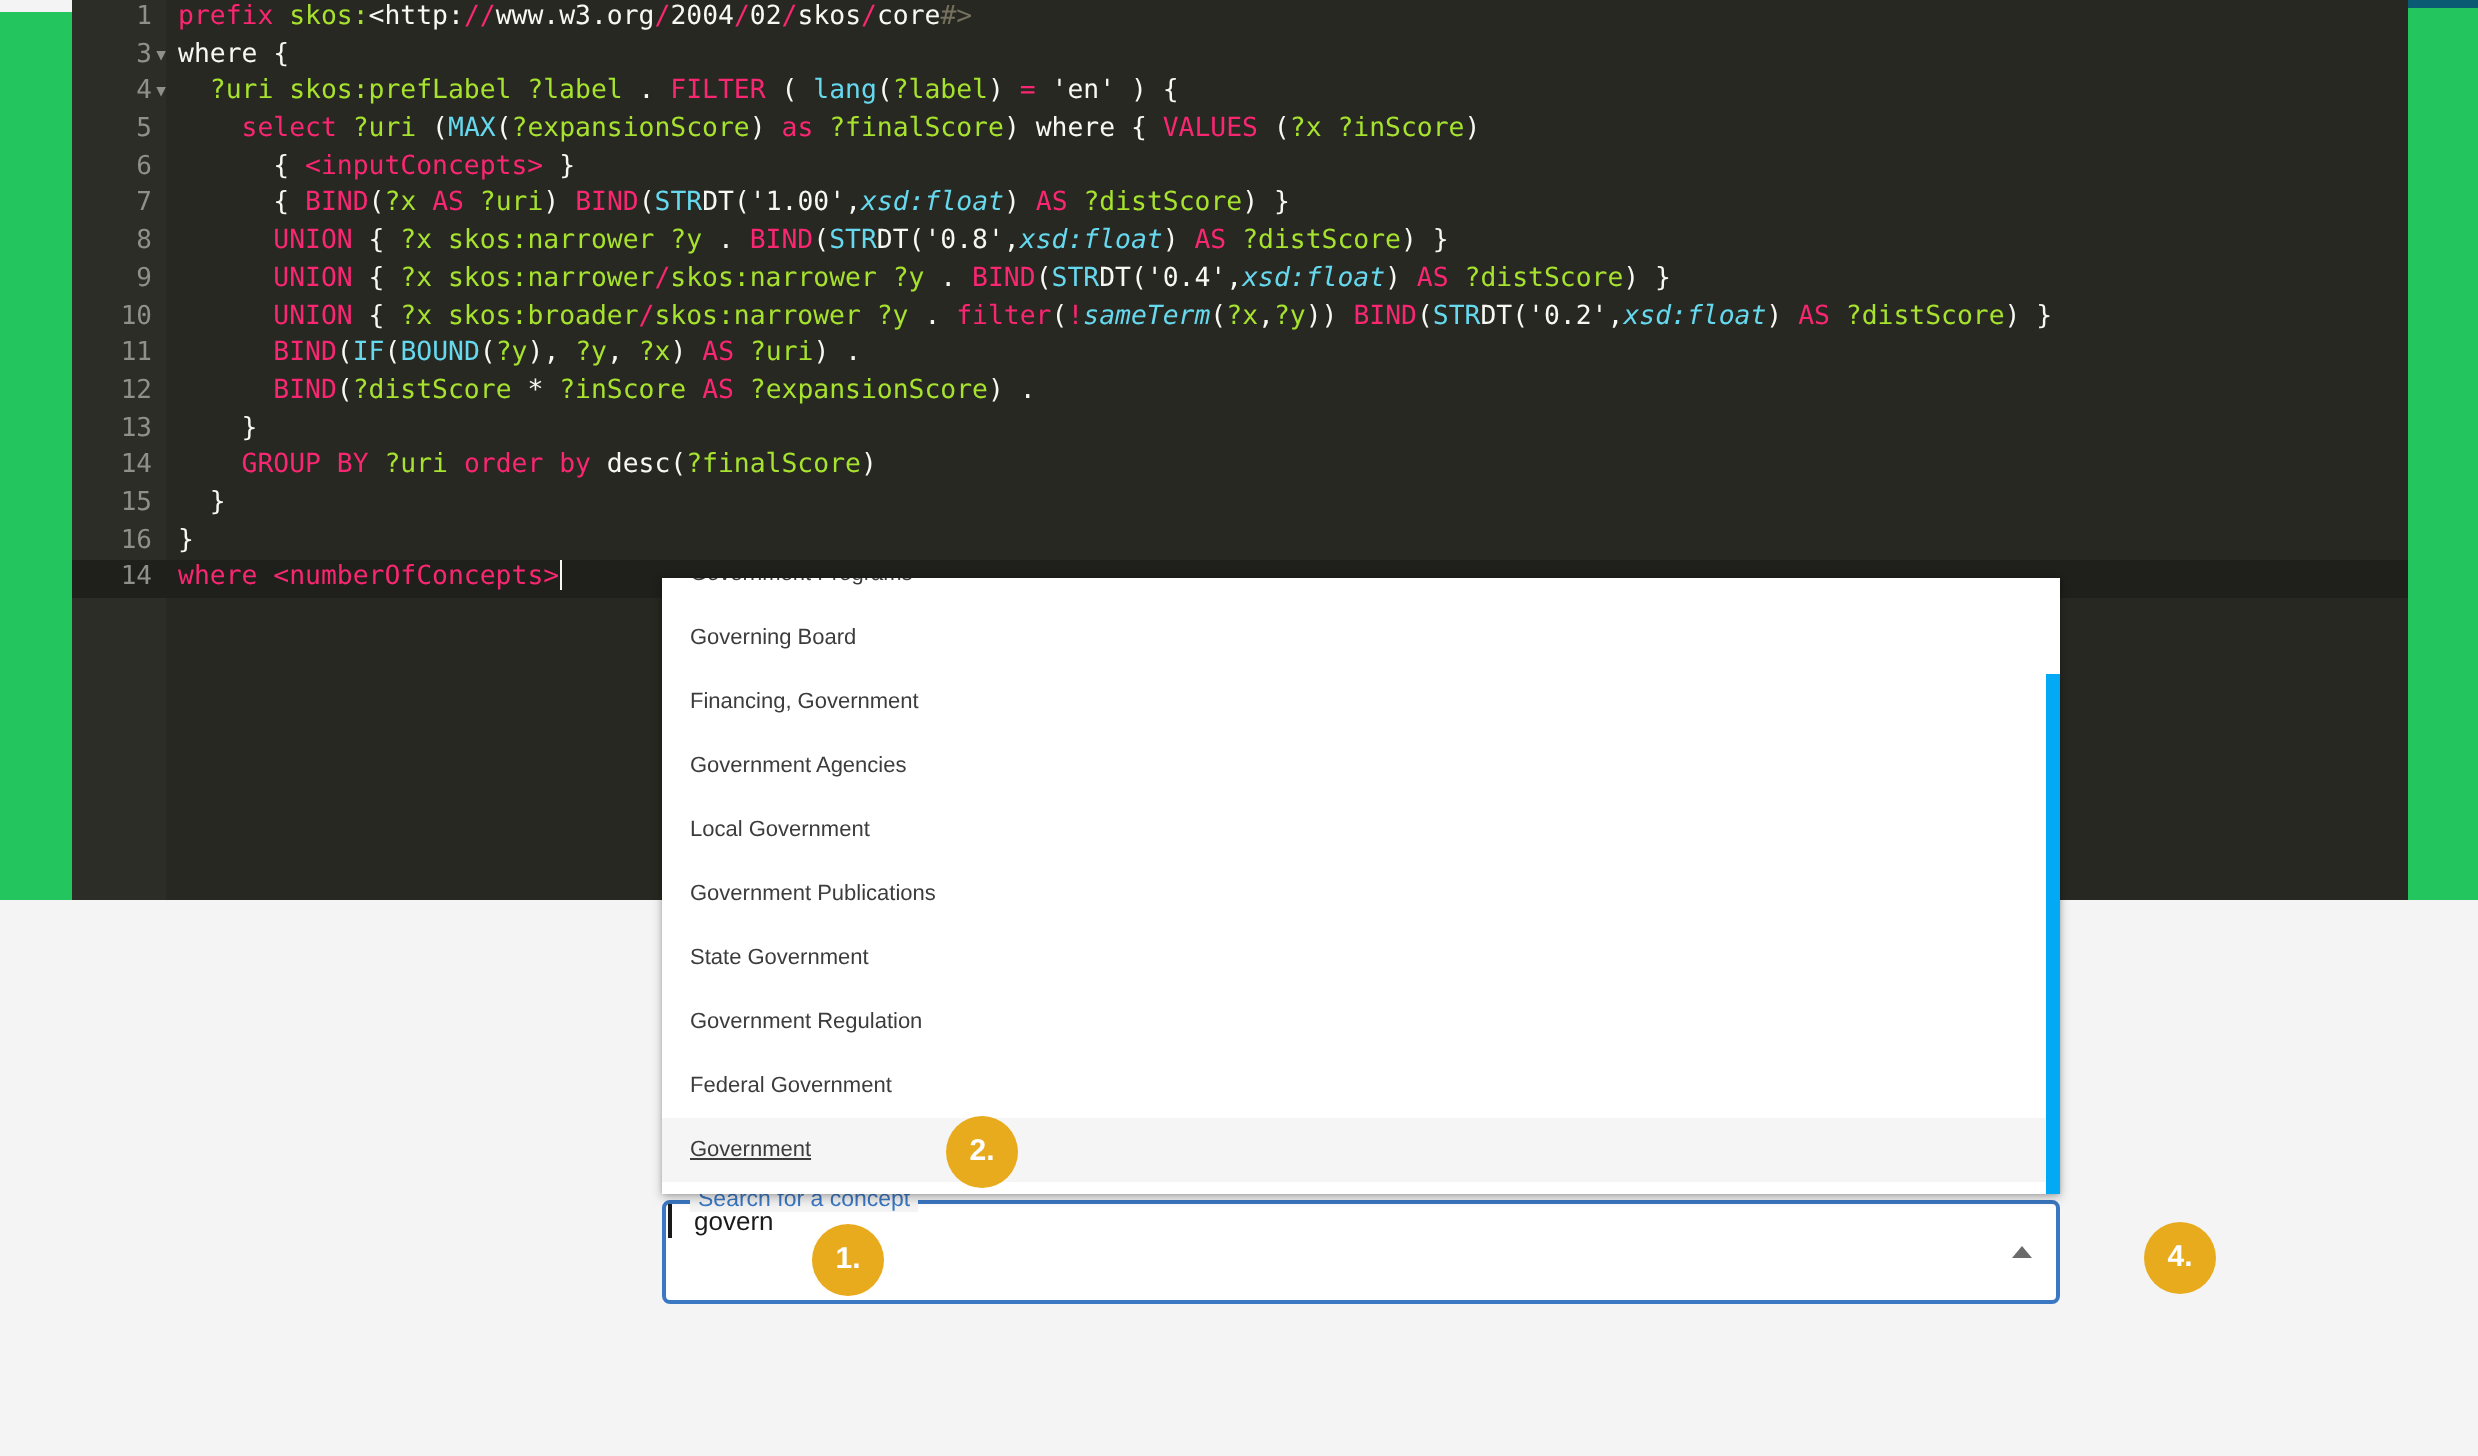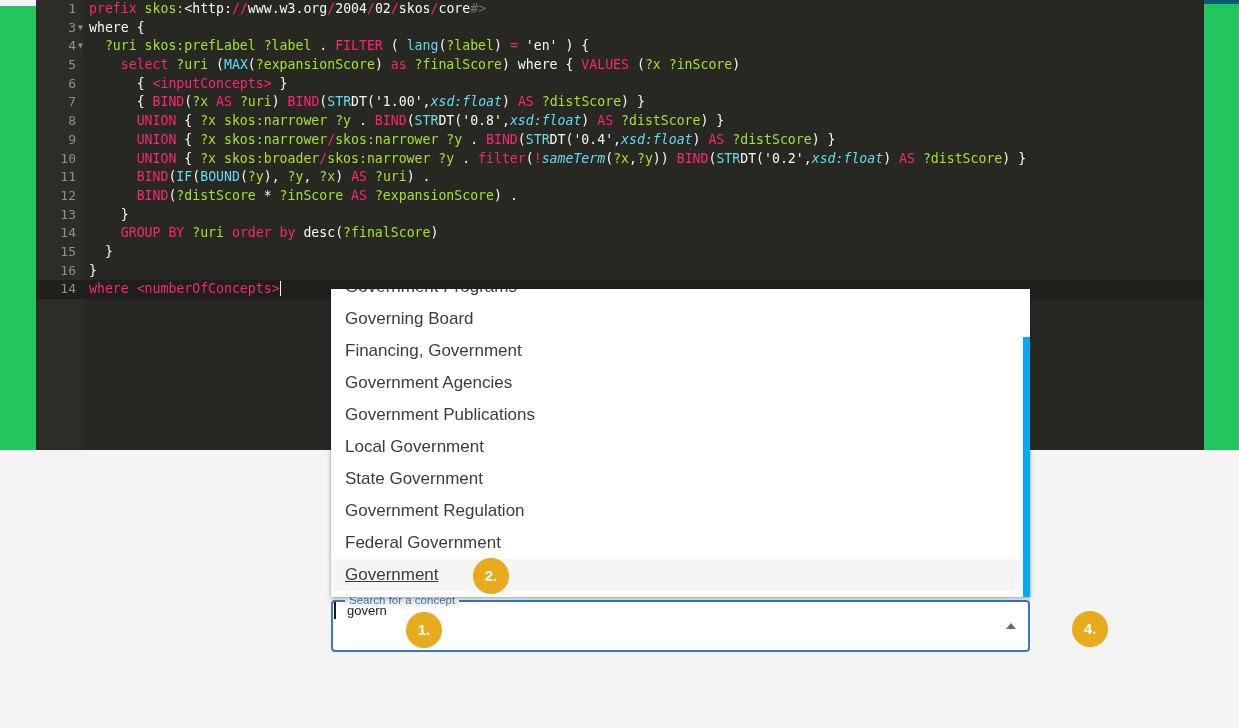--- a/index.html
+++ b/index.html
@@ -83,21 +83,21 @@
     left: 331px; top: 289px; width: 699px; height: 308px;
     background: #ffffff;
     box-shadow: 0 2px 5px rgba(0,0,0,0.26), 0 0 2px rgba(0,0,0,0.18);
     overflow: hidden;
     z-index: 20;
   }
   .dd-list { position: absolute; left: 0; top: -18px; width: 699px; }
   .dd-item {
     height: 32px; line-height: 32px;
     padding-left: 14px;
-    font-size: 17px;
+    font-size: 11px;
     color: #3c3c3c;
     white-space: nowrap;
     cursor: pointer;
   }
   .dd-item.first { color: #3c3c3c; }
   .dd-item.selected { background: #f5f5f5; text-decoration: underline; }
   .dd-scroll-track {
     position: absolute; right: 0; top: 24px; width: 9px; height: 284px;
     background: transparent;
   }
@@ -197,22 +197,22 @@
     
     
   </div>
 
   <div class="dropdown">
     <div class="dd-list" id="dd-list">
         <div class="dd-item first">Government Programs</div>
         <div class="dd-item">Governing Board</div>
         <div class="dd-item">Financing, Government</div>
         <div class="dd-item">Government Agencies</div>
+        <div class="dd-item">Local Government</div>
         <div class="dd-item">Government Publications</div>
-        <div class="dd-item">Local Government</div>
         <div class="dd-item">State Government</div>
         <div class="dd-item">Government Regulation</div>
         <div class="dd-item">Federal Government</div>
         <div class="dd-item selected">Government</div>
       </div>
     <div class="dd-scroll-track">
       <div class="dd-scroll-thumb"></div>
     </div>
   </div>
 

